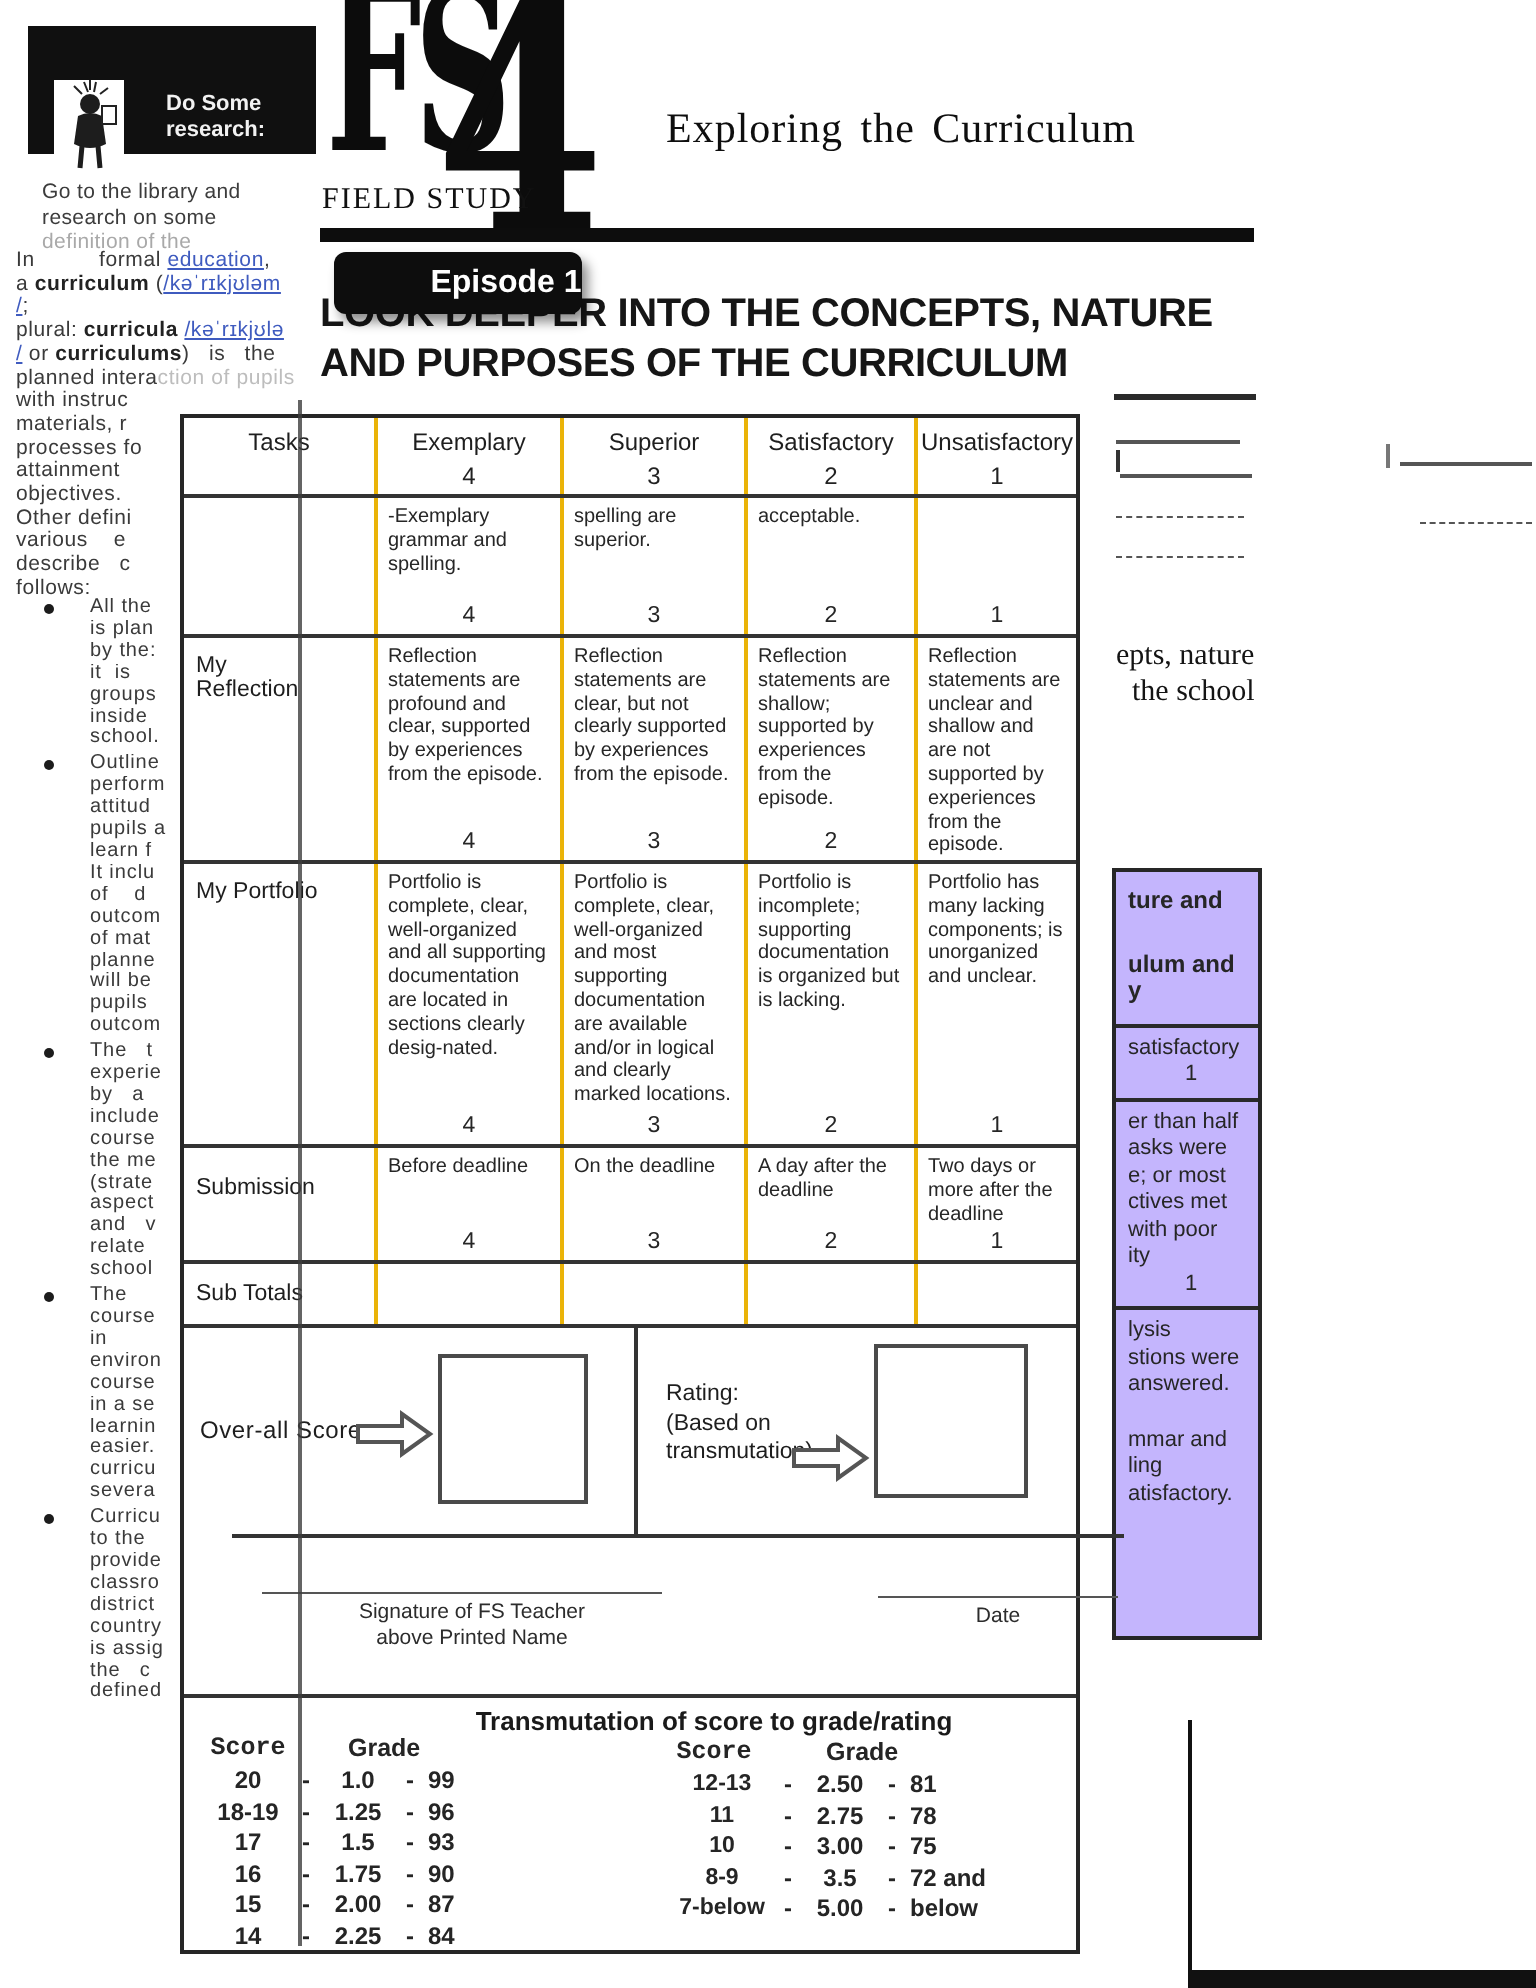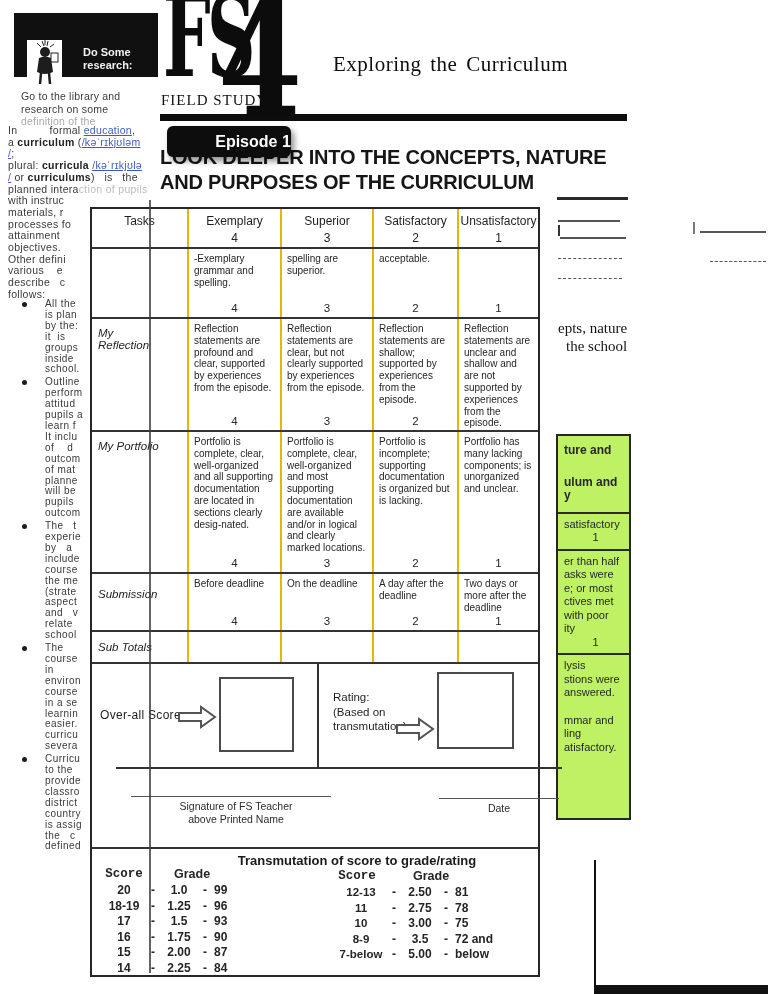--- a/index.html
+++ b/index.html
@@ -48,21 +48,21 @@
   .rrow > div:nth-child(2){width:93px;flex:none;}
   .rrow > div:nth-child(3){width:92px;flex:none;}
   .rrow > div:nth-child(4){width:85px;flex:none;}
   .rrow > div:nth-child(5){flex:1;}
   .hcell{display:flex;flex-direction:column;align-items:center;padding-top:5px;overflow:hidden;}
   .hl{font-size:12px;color:#1e1e1e;white-space:nowrap;}
   .hs{font-size:12px;margin-top:3px;}
   .cell{display:flex;flex-direction:column;padding:4px 5px 2px 5px;overflow:hidden;}
   .ct{font-size:10px;line-height:11.8px;color:#262626;}
   .cs{margin-top:auto;text-align:center;font-size:11.5px;color:#262626;padding-bottom:1px;}
-  .tcell{font-size:11.5px;color:#1e1e1e;padding:8px 20px 0 6px;overflow:hidden;font-style:italic;}
+  .tcell{font-size:11.5px;color:#1e1e1e;padding:8px 20px 0 6px;overflow:hidden;}
   .orow{position:relative;width:100%;}
   .ohalf{position:absolute;top:0;left:0;width:225px;height:100%;}
   .ohalf.rgt{left:225px;border-left:2px solid #333;}
   .olabel{position:absolute;left:8px;top:44px;font-size:12px;letter-spacing:.3px;color:#1e1e1e;}
   .rlabel{position:absolute;left:14px;top:26px;font-size:11.5px;line-height:14.5px;color:#1e1e1e;}
   .obox{position:absolute;border:2px solid #4a4a4a;background:#fff;}
   .sigrow{position:relative;width:100%;margin-left:24px;}
   .sline{position:absolute;height:0;border-top:1.5px solid #555;}
   .slabel{position:absolute;font-size:10.5px;line-height:12.5px;text-align:center;color:#2c2c2c;}
   .trow{position:relative;width:100%;}
@@ -81,21 +81,21 @@
   .tgroup.rt .tc.s{width:52px;font-size:11.5px;}
   .tgroup.rt .th2{margin-left:34px;}
 
   .fold{left:149px;top:200px;width:2px;height:773px;background:#3d3d3d;opacity:.8;z-index:5;}
 
   
   .eline{background:#2a2a2a;height:2px;}
   .eline.thin{height:1.5px;background:#555;}
   .eline.dashed{height:0;background:none;border-top:1.5px dashed #555;}
   .serfrag{font-family:"Liberation Serif",serif;font-size:15px;line-height:18px;color:#141414;}
-  .fragbox{border:2.5px solid #262626;background:#bef264;font-size:11px;line-height:13.5px;
+  .fragbox{border:2.5px solid #262626;background:#c4b5fd;font-size:11px;line-height:13.5px;
            color:#262626;padding:8px 2px 0 6px;overflow:hidden;}
   .fragbox .hd{font-weight:bold;font-size:12px;}
   .fragbox hr{border:none;border-top:2px solid #2a2a2a;margin:4px -2px 4px -6px;}
   .fragscore{text-align:center;}
   .blackbar{background:#111;}
 </style>
 </head>
 <body>
 
 <div class="page">

